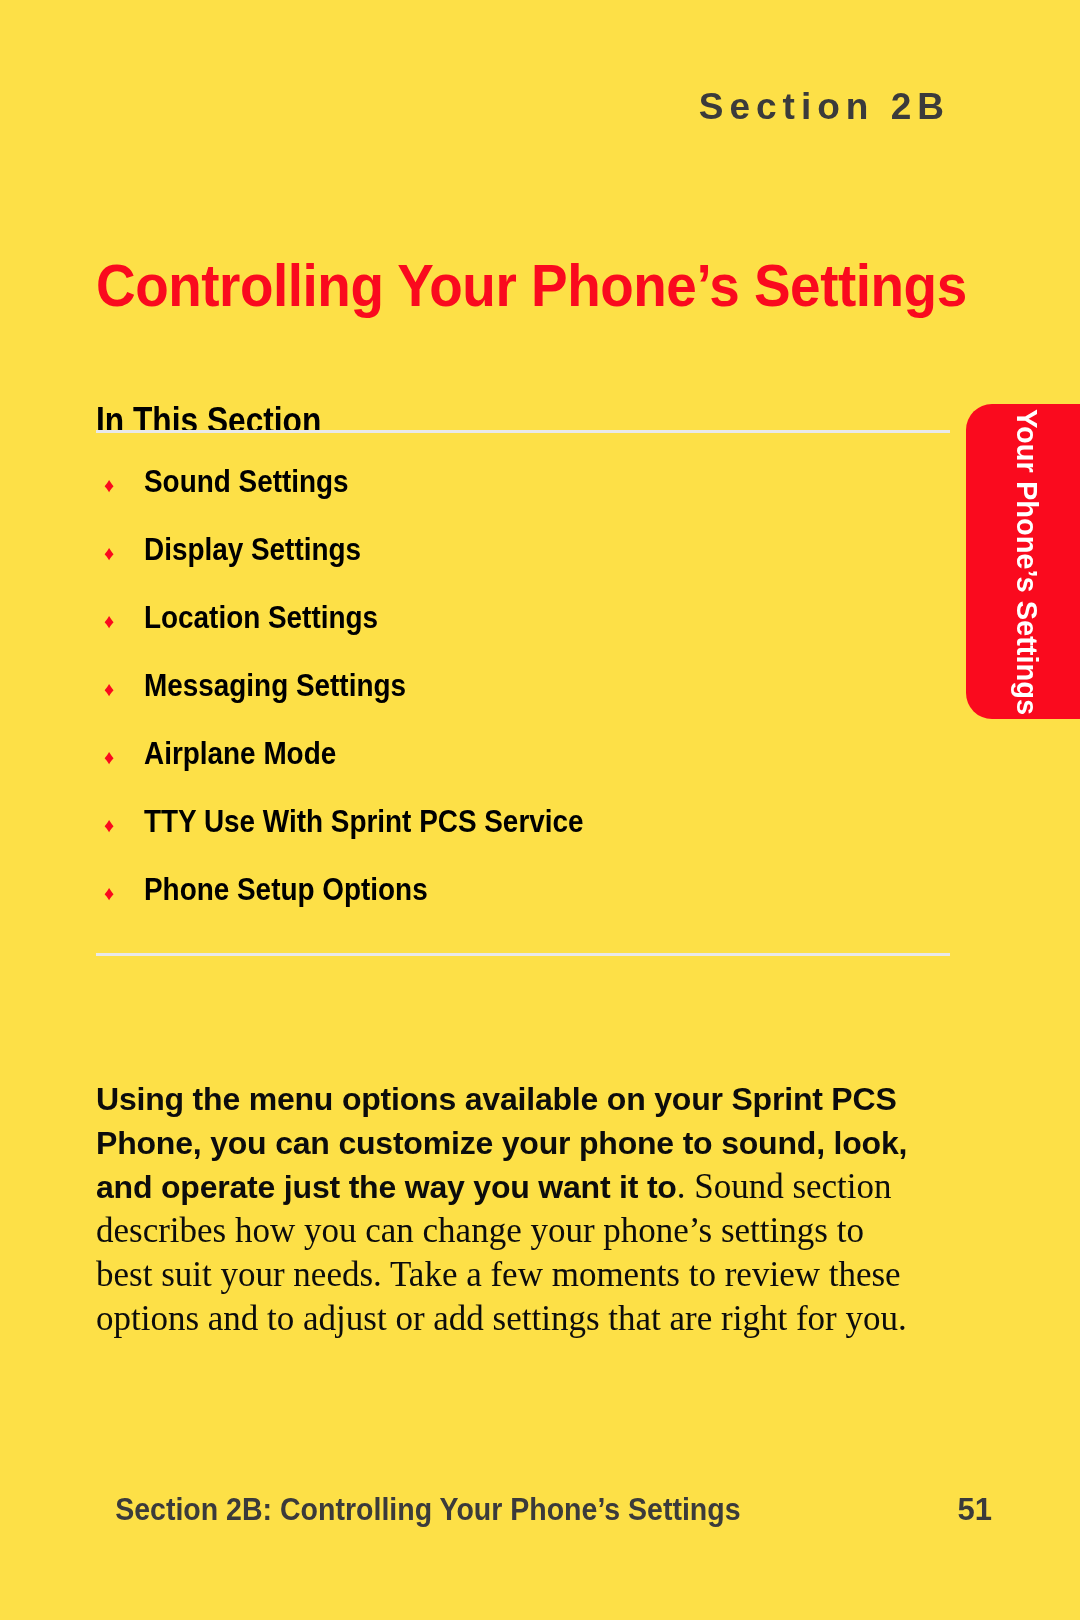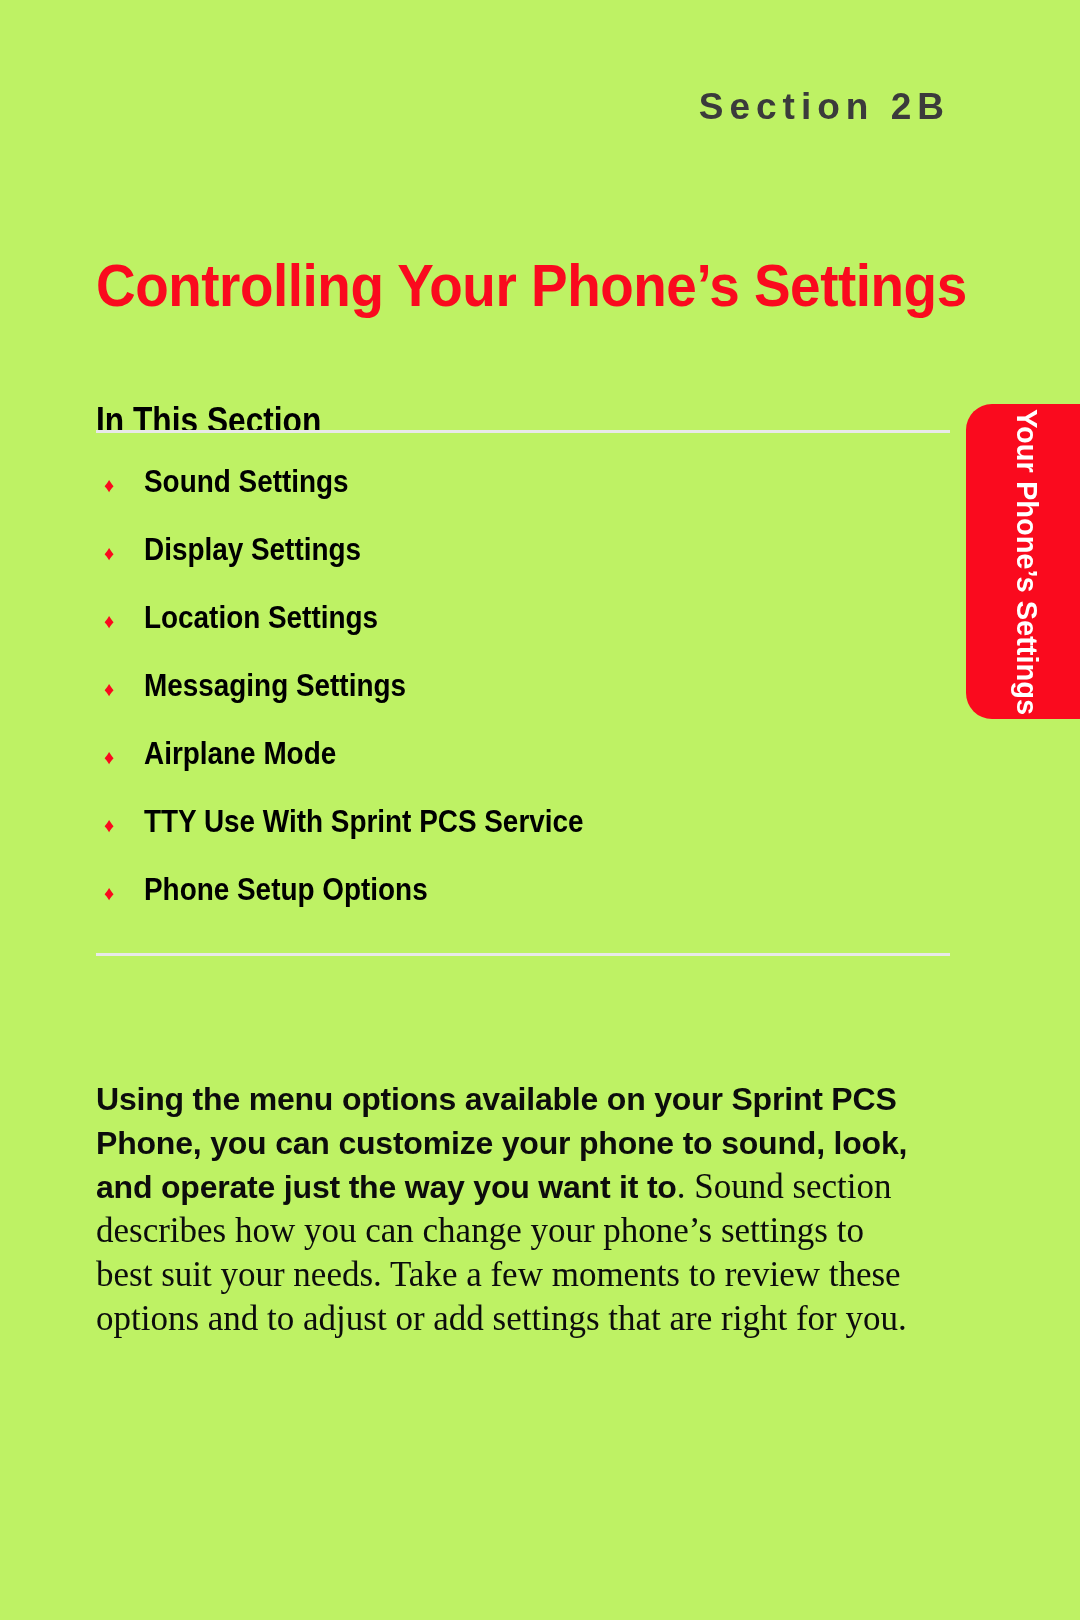--- a/index.html
+++ b/index.html
@@ -12,21 +12,21 @@
     background: #ffffff;
     font-family: "Liberation Sans", sans-serif;
     overflow: hidden;
     position: relative;
   }
 
   .page {
     position: relative;
     width: 1080px;
     height: 1620px;
-    background: #bef264;
+    background: #fde047;
   }
 
   
   .section-eyebrow {
     position: absolute;
     top: 86px;
     right: 130px;
     font-family: "Liberation Sans", sans-serif;
     font-weight: bold;
     font-size: 37px;
@@ -227,14 +227,18 @@
   <div class="rule rule-bottom"></div>
 
   <div class="side-tab">
     <span class="side-tab-label">Your Phone’s Settings</span>
   </div>
 
   <p class="intro">
     <span class="lead">Using the menu options available on your Sprint PCS Phone, you can customize your phone to sound, look, and operate just the way you want it to</span><span>. Sound section describes how you can change your phone’s settings to best suit your needs. Take a few moments to review these options and to adjust or add settings that are right for you.</span>
   </p>
 
+  <div class="footer">
+    <span class="footer-left">Section 2B: Controlling Your Phone’s Settings</span>
+    <span class="footer-page">51</span>
+  </div>
 
 </div>
 
 </body></html>

